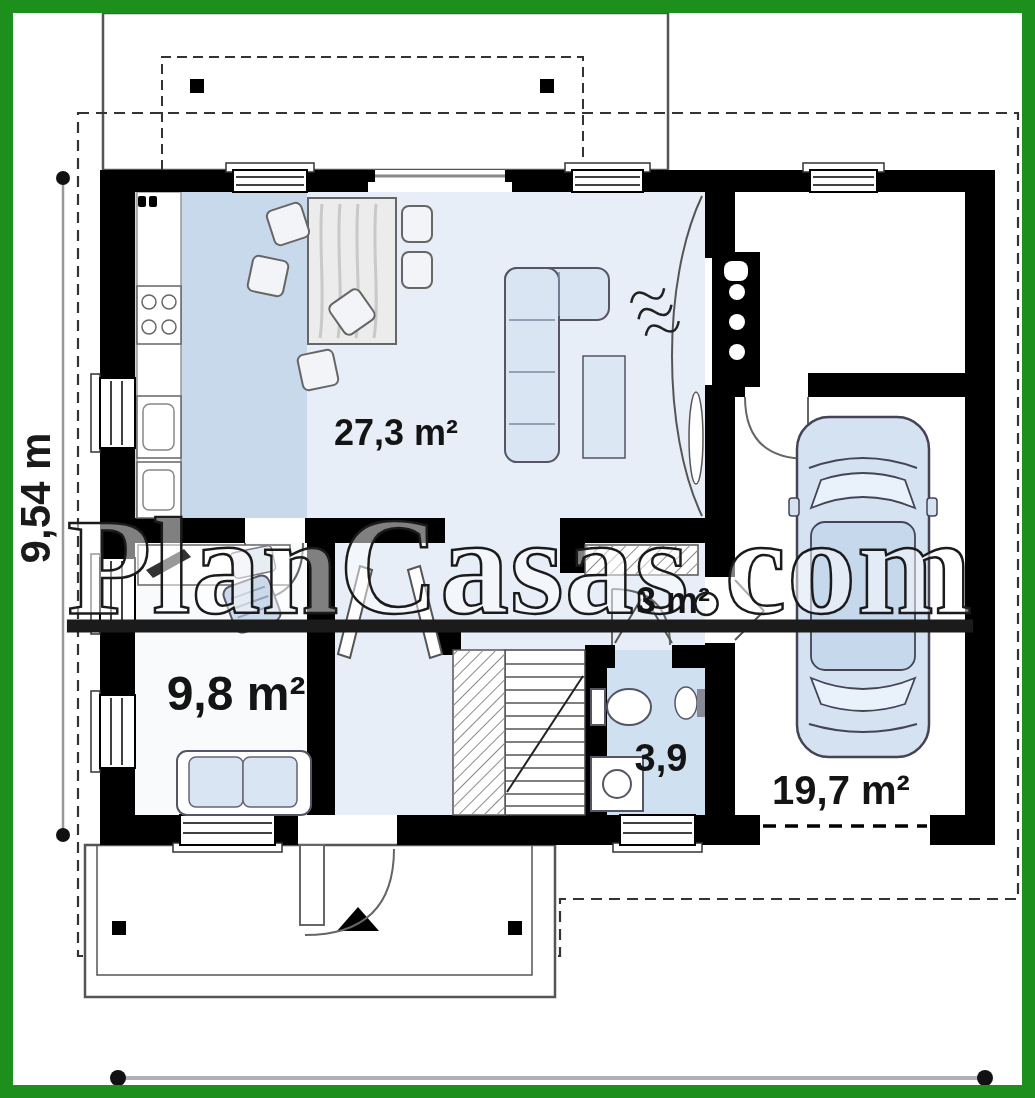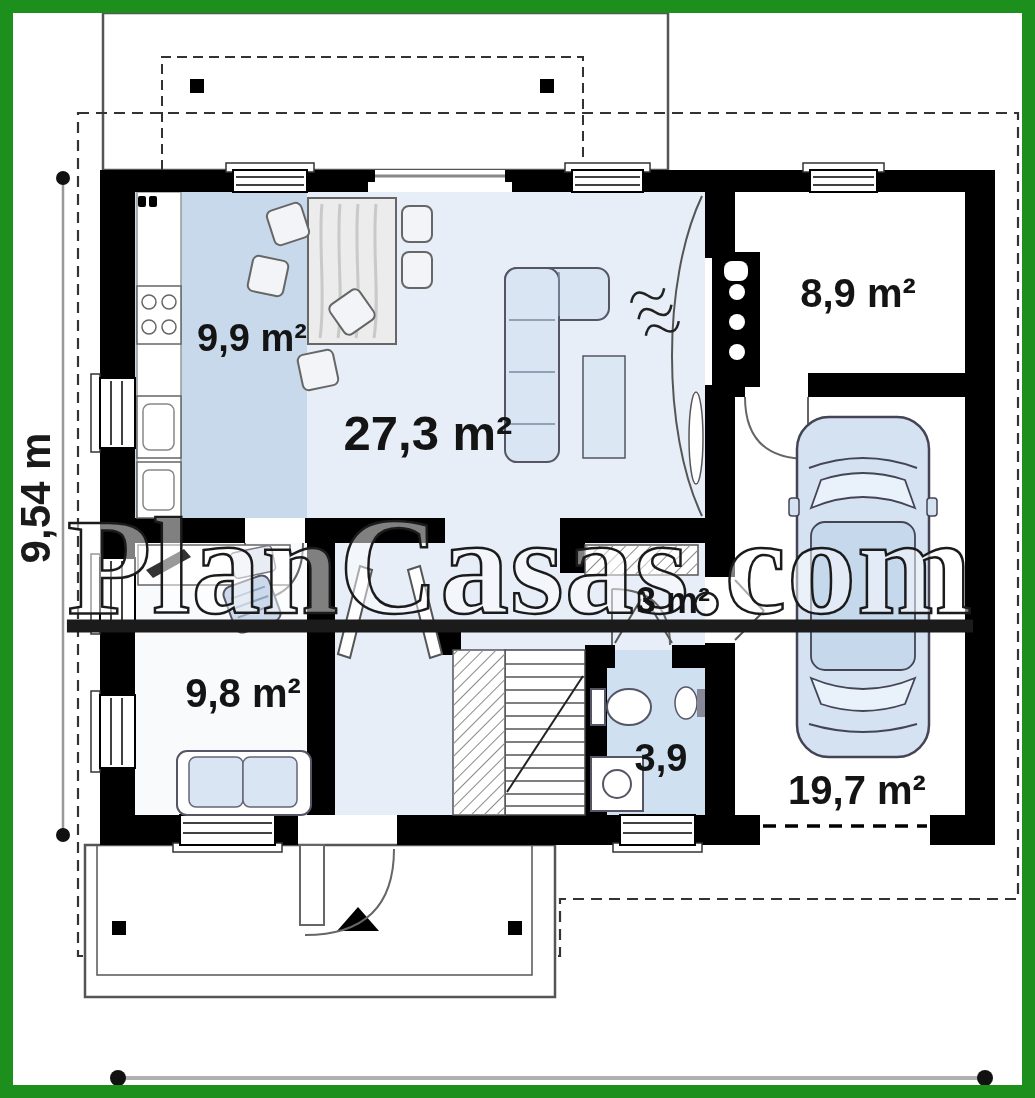--- a/index.html
+++ b/index.html
@@ -352,23 +352,21 @@
   </g>
   <g>
     <line x1="118" y1="1078" x2="985" y2="1078" stroke="#b0b0b0" stroke-width="4"></line>
     <circle cx="118" cy="1078" r="8" fill="#111"></circle>
         <circle cx="985" cy="1078" r="8" fill="#111"></circle>
   </g>
 </svg>
 
 <div id="watermark">PlanCasas.com</div>
 
-<div class="room-label" style="left:239px; top:325px; font-size:38px;">9,9 m²</div>
-<div class="room-label" style="left:415px; top:420px; font-size:49px;">27,3 m²</div>
-<div class="room-label" style="left:845px; top:280px; font-size:40px;">8,9 m²</div>
+<div class="room-label" style="left:383px; top:420px; font-size:36px;">27,3 m²</div>
 <div class="room-label" style="left:652px; top:588px; font-size:36px;margin-left:8px;">3 m²</div>
-<div class="room-label" style="left:230px; top:680px; font-size:40px;">9,8 m²</div>
+<div class="room-label" style="left:223px; top:680px; font-size:48px;">9,8 m²</div>
 <div class="room-label" style="left:648px; top:745px; font-size:38px;">3,9</div>
-<div class="room-label" style="left:828px; top:777px; font-size:40px;margin-left:16px;">19,7 m²</div>
+<div class="room-label" style="left:828px; top:777px; font-size:40px;">19,7 m²</div>
 
 <div class="dim-label vertical" style="left:23px; top:485px; font-size:42px;">9,54 m</div>
 
 </div>
 
 </body></html>

